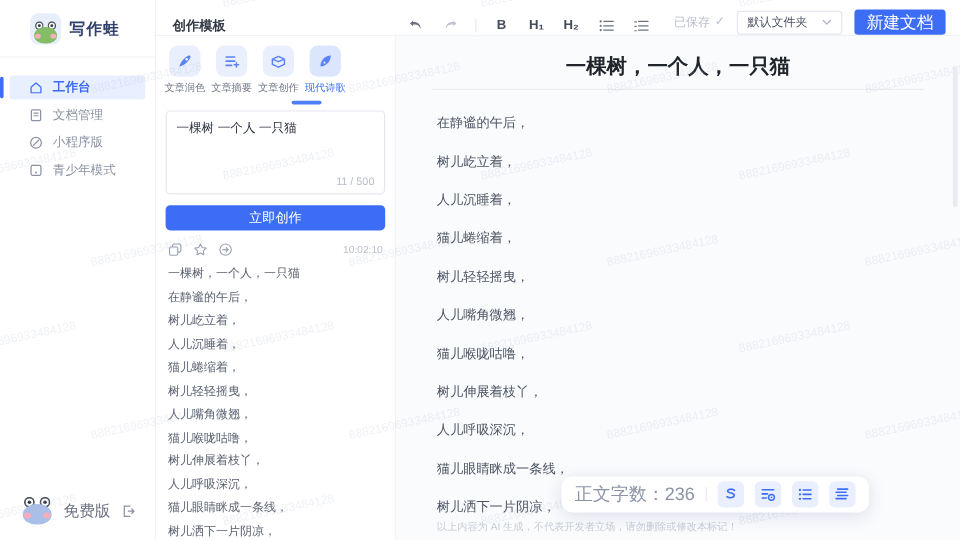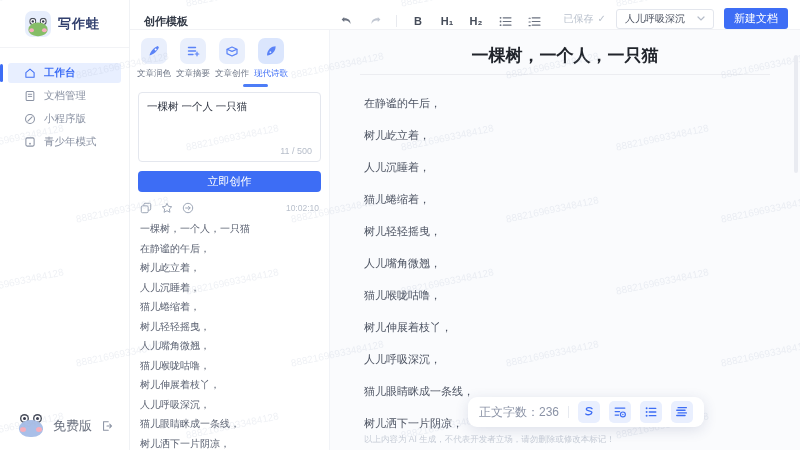--- a/index.html
+++ b/index.html
@@ -39,21 +39,21 @@
   .topbar{position:absolute;left:130px;top:0;right:0;height:30px;background:#fff;border-bottom:1px solid #f1f2f5;display:flex;align-items:flex-end;z-index:9}
   .tb-title{margin-left:14px;font-size:11px;font-weight:700;color:#333a47}
   .tb-center{position:absolute;left:208px;display:flex;align-items:center;gap:13px}
   .tb-ico{display:flex;align-items:center;justify-content:center;width:16px;height:16px;cursor:pointer;color:#6b7280;font-size:11px}
   .tb-ico.dim{color:#c0c6d1}
   .tb-ico.txt{font-weight:700;color:#454c59}
   .tb-sep{width:1px;height:12px;background:#e8eaef}
   .tb-right{margin-left:auto;display:flex;align-items:center;gap:10px;padding-right:12px}
   .save-status{display:flex;align-items:center;gap:4px;font-size:10px;color:#b9c1cd}
   .folder-select{display:flex;align-items:center;gap:12px;border:1px solid #e3e6ed;border-radius:3px;height:20px;padding:0 8px;font-size:10px;color:#4a5160;cursor:pointer;background:#fff}
-  .new-doc-btn{height:21px;padding:0 10px;background:var(--accent,#3D6DF5);color:#fff;border:none;border-radius:3px;font-size:11px;cursor:pointer;font-family:inherit}
+  .new-doc-btn{height:21px;padding:0 10px;background:var(--accent,#3D6DF5);color:#fff;border:none;border-radius:3px;font-size:14px;cursor:pointer;font-family:inherit}
 
   
   .mid{position:absolute;left:130px;top:30px;width:200px;bottom:0;background:#fff;border-right:1px solid #f1f3f7;z-index:8}
   .tabs{display:flex;gap:1px;padding:8px 5px 0}
   .tab{width:38px;display:flex;flex-direction:column;align-items:center;gap:4px;cursor:pointer}
   .tab-icon{width:26px;height:26px;border-radius:7px;background:#e9effc;display:flex;align-items:center;justify-content:center}
   .tab-icon.red{background:var(--xhs,#FA5A50)}
   .xhs-txt{color:#fff;font-size:6px;font-weight:700;letter-spacing:.5px;white-space:nowrap}
   .tab-label{font-size:8.5px;color:#6f7787;white-space:nowrap}
   .tab.active .tab-label{color:var(--accent,#3D6DF5)}
@@ -71,21 +71,21 @@
   .result-lines{margin-top:10px}
   .result-line{font-size:10px;line-height:10px;margin-bottom:9.5px;color:#5b6272;white-space:nowrap}
 
   
   .editorpane{position:absolute;left:330px;top:30px;right:0;bottom:0;background:#fafbfd}
   .editor-title{margin-top:16px;text-align:center;font-size:17px;line-height:20px;font-weight:700;color:#20242b}
   .editor-divider{height:1px;background:#ecedf1;margin:8px 30px 0}
   .editor-body{padding:22px 34px 0}
   .editor-line{font-size:11px;line-height:12px;margin-bottom:20px;color:#4c5362;white-space:nowrap}
   .float-toolbar{position:absolute;left:138px;bottom:23px;height:30px;display:flex;align-items:center;gap:9px;background:#fff;border-radius:9px;box-shadow:0 3px 14px rgba(40,60,110,.14);padding:0 11px;z-index:45}
-  .wc{font-size:12px;color:#8b93a6;white-space:nowrap}
+  .wc{font-size:15px;color:#8b93a6;white-space:nowrap}
   .ft-divider{width:1px;height:12px;background:#e7eaf0}
   .ft-btn{width:22px;height:22px;border-radius:5px;background:#e9effe;display:flex;align-items:center;justify-content:center;border:none;cursor:pointer}
   .disclaimer{position:absolute;left:34px;bottom:4px;font-size:8.5px;color:#c7cdd7;white-space:nowrap}
   .scrollbar-right{position:absolute;right:2px;top:55px;width:4px;height:118px;border-radius:2px;background:#e9ebf1;z-index:60}
 </style>
 </head>
 <body>
 
 <div class="stage">
 
@@ -209,21 +209,21 @@
             <path d="M4.5 2h8.5M4.5 6h8.5M4.5 10h8.5" stroke="#6b7280" stroke-width="1.2" stroke-linecap="round"></path>
           </svg>
       </span>
     </div>
     <div class="tb-right">
       <span class="save-status">
         <span>已保存</span>
           <span>✓</span>
       </span>
       <div class="folder-select">
-        <span>人儿呼吸深沉</span>
+        <span>默认文件夹</span>
         <svg width="8" height="5" viewBox="0 0 8 5">
             <path d="M1 1l3 3 3-3" fill="none" stroke="#b4bbc8" stroke-width="1.2" stroke-linecap="round"></path>
           </svg>
       </div>
       <button class="new-doc-btn">新建文档</button>
     </div>
   </header>
 
   <section class="mid">
     <div class="tabs">

